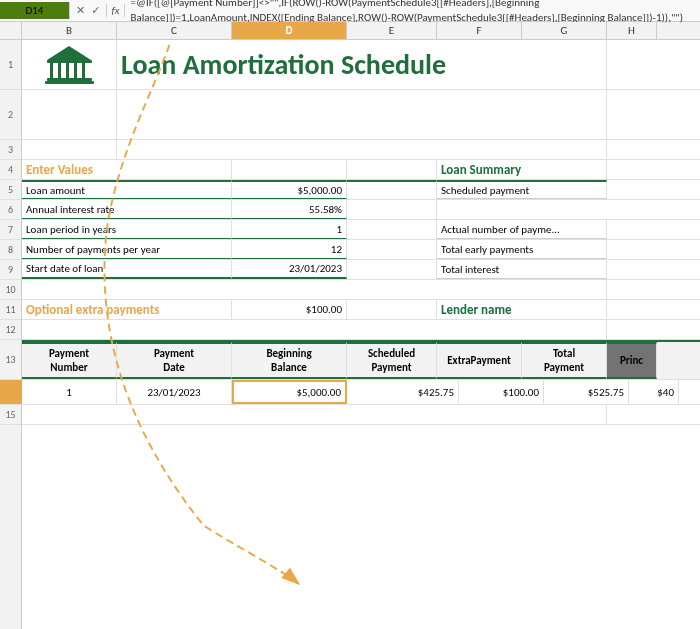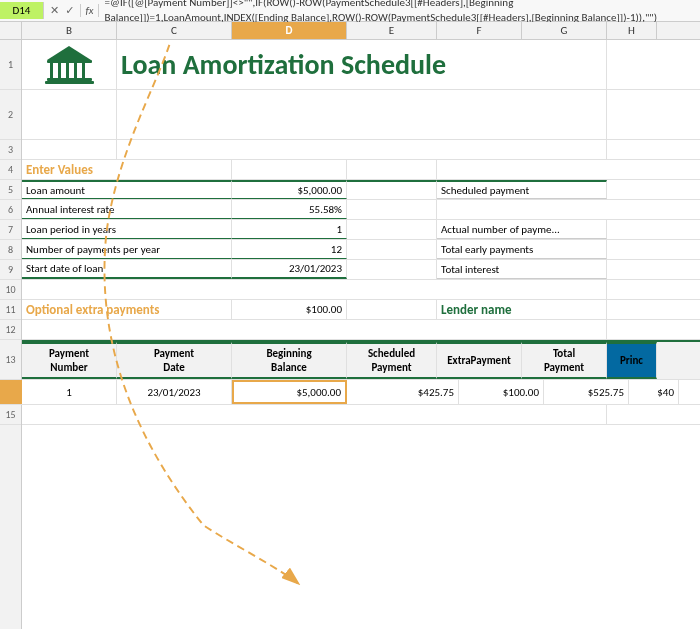--- a/index.html
+++ b/index.html
@@ -15,25 +15,25 @@
     
     .formula-bar {
       display: flex;
       align-items: center;
       border-bottom: 1px solid #ccc;
       background: #f8f8f8;
       height: 22px;
       font-size: 11px;
     }
     .cell-ref {
-      width: 44px;
+      width: 70px;
       border-right: 1px solid #ccc;
       padding: 2px 4px;
       font-size: 11px;
-      background: #bef264;
+      background: #4d7c0f;
       text-align: center;
     }
     .formula-icons {
       display: flex;
       align-items: center;
       padding: 0 4px;
       gap: 2px;
       border-right: 1px solid #ccc;
     }
     .formula-icon {
@@ -276,20 +276,21 @@
 
       <div class="grid-row" style="height:20px;">
         <div class="cell col-b" style="width:95px;"></div>
         <div class="cell" style="width:490px;"></div>
       </div>
 
       <div class="grid-row" style="height:20px;">
         <div class="cell col-b section-header" style="width:210px;">Enter Values</div>
         <div class="cell" style="width:115px;"></div>
         <div class="cell" style="width:90px;"></div>
+        <div class="cell loan-summary-header" style="width:170px;">Loan Summary</div>
       </div>
 
       <div class="grid-row" style="height:20px;">
         <div class="cell col-b" style="width:210px;border-top:2px solid #1f6f3d;border-bottom:1px solid #1f6f3d;">Loan amount</div>
         <div class="cell right" style="width:115px;border-top:2px solid #1f6f3d;border-bottom:1px solid #1f6f3d;">$5,000.00</div>
         <div class="cell" style="width:90px;border-top:2px solid #1f6f3d;"></div>
         <div class="cell" style="width:170px;border-top:2px solid #1f6f3d;border-bottom:1px solid #ccc;">Scheduled payment</div>
       </div>
 
       <div class="grid-row" style="height:20px;">
@@ -352,21 +353,21 @@
           <span>Payment</span>
         </div>
         <div class="cell center" style="width:85px;flex-direction:row;justify-content:center;background:#f2f2f2;font-weight:bold;border-top:2px solid #1f6f3d;border-bottom:2px solid #1f6f3d;">
           <span>Extra</span>
           <span>Payment</span>
         </div>
         <div class="cell center" style="width:85px;flex-direction:column;justify-content:center;background:#f2f2f2;font-weight:bold;border-top:2px solid #1f6f3d;border-bottom:2px solid #1f6f3d;">
           <span>Total</span>
           <span>Payment</span>
         </div>
-        <div class="cell center" style="width:50px;flex-direction:column;justify-content:center;background:#0369a1;font-weight:bold;border-top:2px solid #1f6f3d;border-bottom:2px solid #1f6f3d;">
+        <div class="cell center" style="width:50px;flex-direction:column;justify-content:center;background:#737373;font-weight:bold;border-top:2px solid #1f6f3d;border-bottom:2px solid #1f6f3d;">
           <span>Princ</span>
           <span></span>
         </div>
       </div>
 
       <div class="grid-row data-row" style="height:25px;">
         <div class="cell center" style="width:95px;">1</div>
         <div class="cell center" style="width:115px;">23/01/2023</div>
         <div class="cell right selected" style="width:115px;">$5,000.00</div>
         <div class="cell right" style="width:112px;">$425.75</div>

